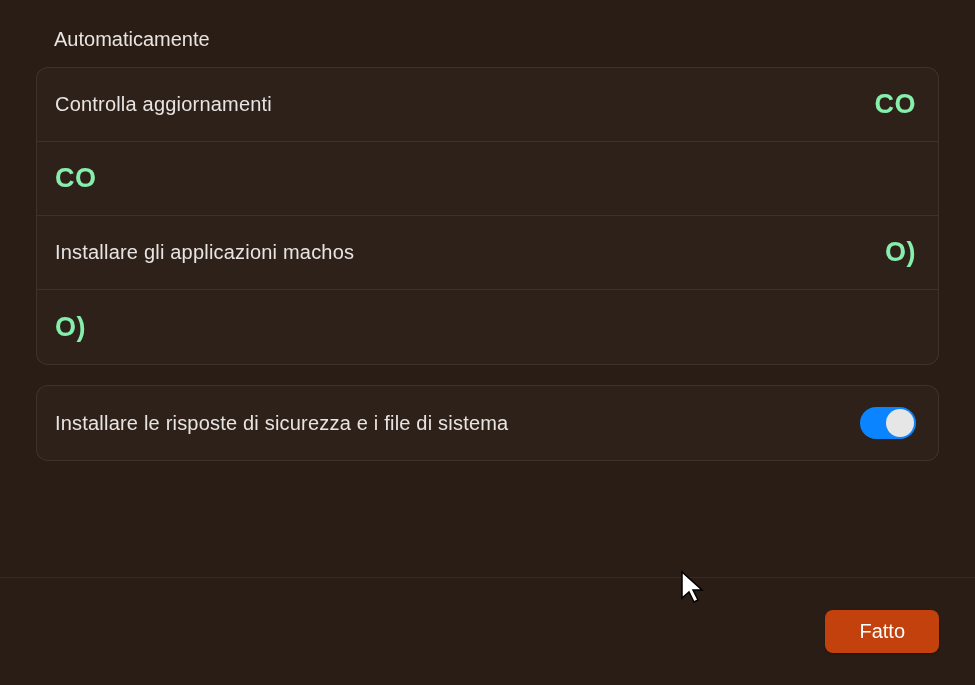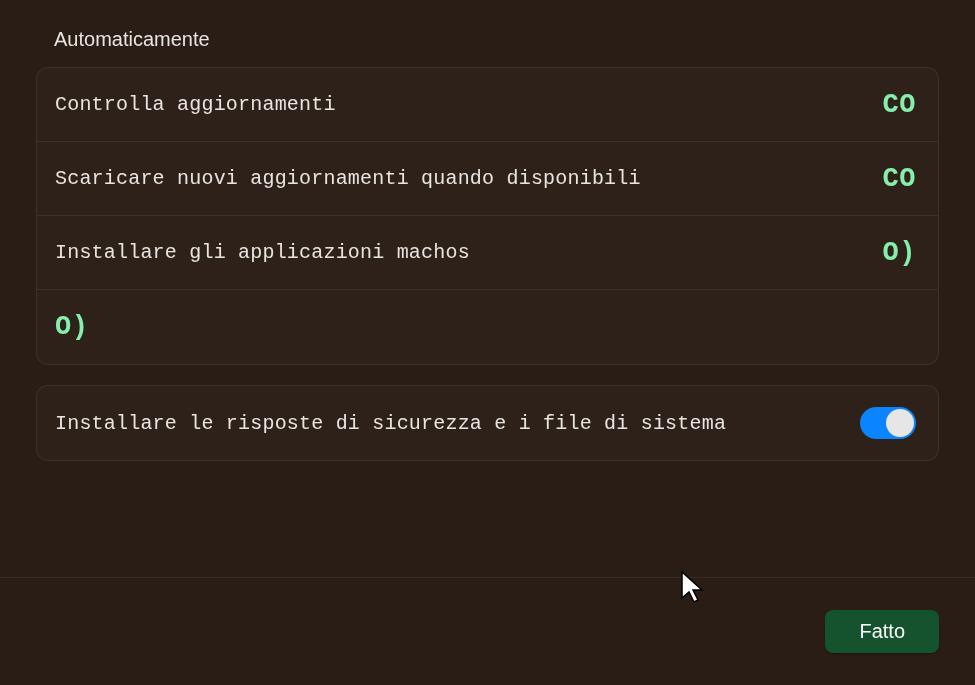--- a/index.html
+++ b/index.html
@@ -20,21 +20,20 @@
       font-weight: 400;
       color: #e8e4e1;
       margin-bottom: 16px;
       padding-left: 18px;
     }
     .card {
       background: rgba(255,255,255,0.02);
       border: 1px solid rgba(255,255,255,0.08);
       border-radius: 12px;
       margin-bottom: 20px;
-      font-family: Liberation Mono, monospace;
     }
     .row {
       display: flex;
       align-items: center;
       justify-content: space-between;
       padding: 20px 22px 20px 18px;
       border-bottom: 1px solid rgba(255,255,255,0.08);
       min-height: 74px;
     }
     .row:last-child { border-bottom: none; }
@@ -78,21 +77,21 @@
       left: 0;
       right: 0;
       height: 108px;
       border-top: 1px solid rgba(255,255,255,0.06);
       display: flex;
       align-items: center;
       justify-content: flex-end;
       padding: 0 36px;
     }
     .btn-primary {
-      background: #14532d;
+      background: #c2410c;
       color: #ffffff;
       font-size: 20px;
       font-weight: 400;
       border: none;
       border-radius: 8px;
       padding: 10px 34px;
       cursor: pointer;
       box-shadow: 0 1px 2px rgba(0,0,0,0.3);
     }
     .cursor {
@@ -107,21 +106,20 @@
 
 <div class="panel">
   <div class="section-header">Automaticamente</div>
 
   <div class="card">
     <div class="row">
       <span class="row-label">Controlla aggiornamenti</span>
       <span class="row-value">CO</span>
     </div>
     <div class="row">
-      <span class="row-label">Scaricare nuovi aggiornamenti quando disponibili</span>
       <span class="row-value">CO</span>
     </div>
     <div class="row">
       <span class="row-label">Installare gli applicazioni machos</span>
       <span class="row-value">O)</span>
     </div>
     <div class="row">
       <span class="row-value">O)</span>
     </div>
   </div>

